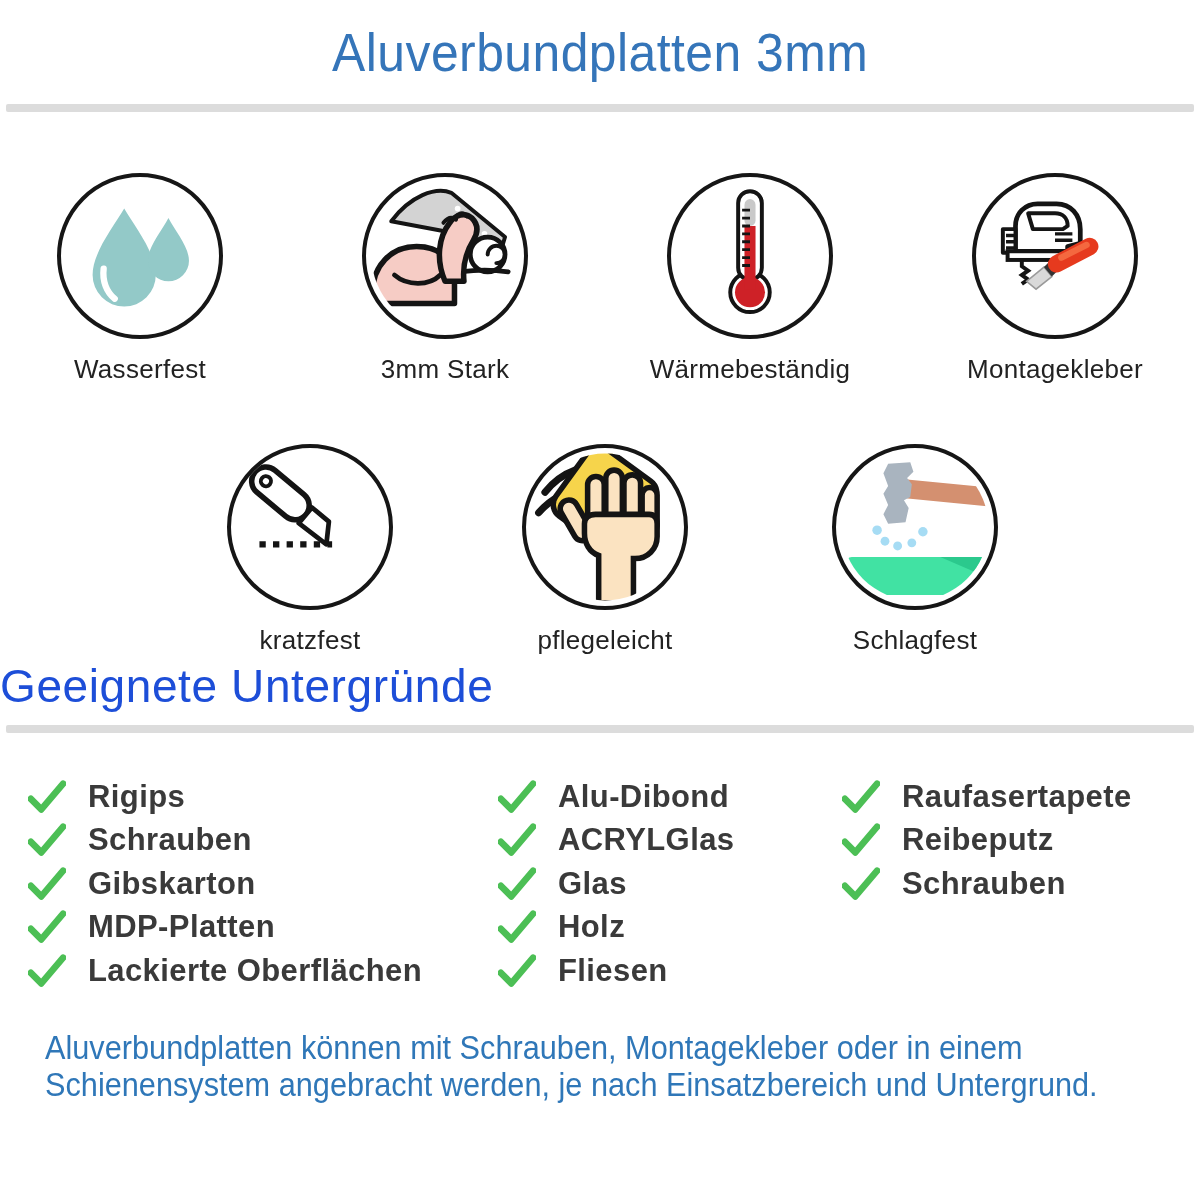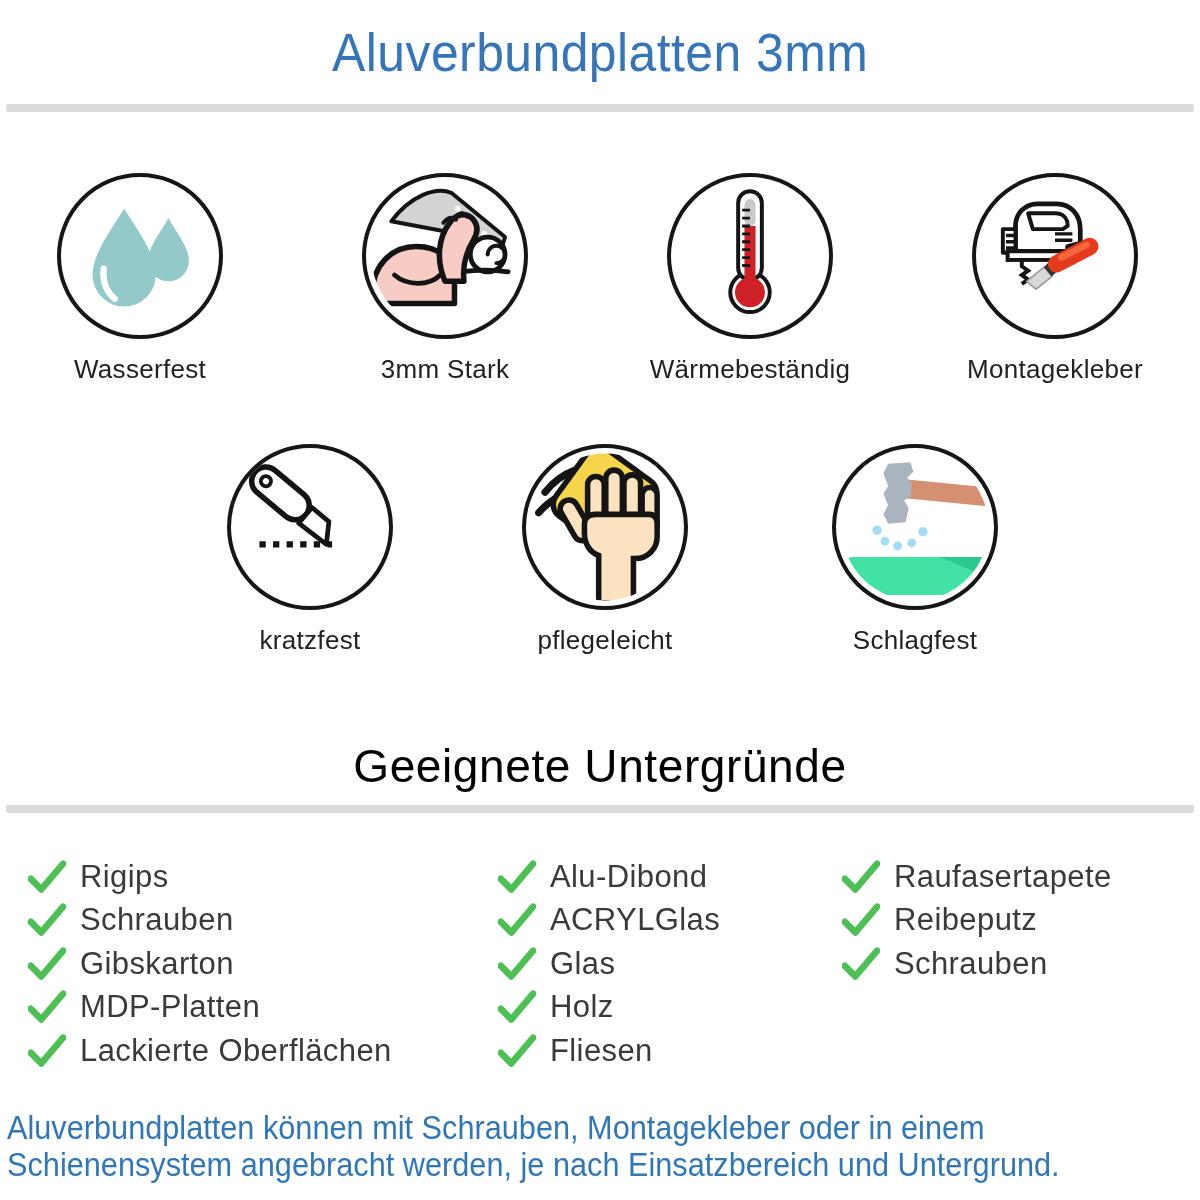--- a/index.html
+++ b/index.html
@@ -30,36 +30,36 @@
     background:#fff;display:flex;align-items:center;justify-content:center;overflow:hidden;
   }
   .circle svg{width:158px;height:158px;display:block;}
   .feature-label{
     margin-top:12px;font-size:26px;line-height:36px;color:#222222;
     letter-spacing:.3px;white-space:nowrap;
   }
 
   
   .subheading{
-    margin-top:80px;height:56px;line-height:56px;text-align:center;
-    font-size:46px;color:#000000;letter-spacing:.6px;
+    height:56px;line-height:56px;
+    font-size:46px;color:#1d4ed8;letter-spacing:.6px;
   }
   .divider-2{margin-top:11px;}
 
   
   .checklist{position:relative;height:218px;margin-top:42px;}
   .col{position:absolute;top:0;}
   .col-1{left:28px}.col-2{left:498px}.col-3{left:842px}
-  .check-row{height:43.5px;display:flex;align-items:center;gap:14px;}
+  .check-row{height:43.5px;display:flex;align-items:center;gap:22px;font-weight:bold;}
   .check-icon{width:38px;height:34px;flex:0 0 auto;}
   .check-icon svg{width:38px;height:34px;display:block;}
   .check-label{font-size:31px;color:#3A3A3A;letter-spacing:.4px;white-space:nowrap;}
 
   
-  .footer{margin-top:36px;color:#2F77B8;font-size:33px;line-height:37px;margin-left:7px;}
+  .footer{margin-top:36px;padding-left:45px;color:#2F77B8;font-size:33px;line-height:37px;}
   .footer .line{display:block;transform:scaleX(.93);transform-origin:left center;white-space:nowrap;}
 </style>
 </head>
 <body>
 
 <div class="page">
 
   <div class="title">
     <span class="title-text">Aluverbundplatten 3mm</span>
   </div>

